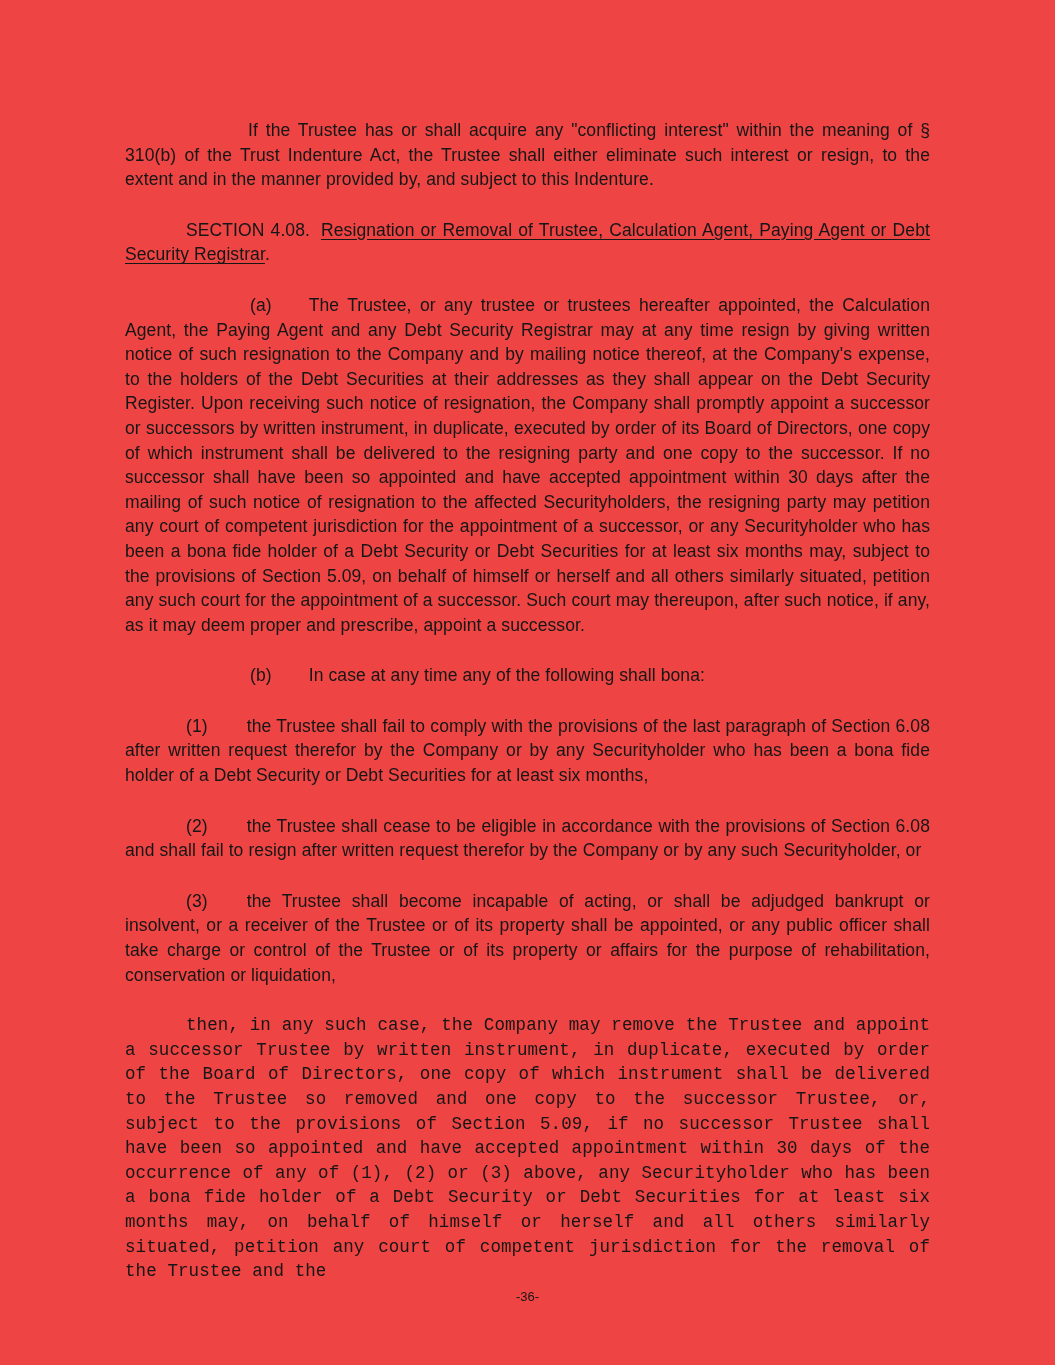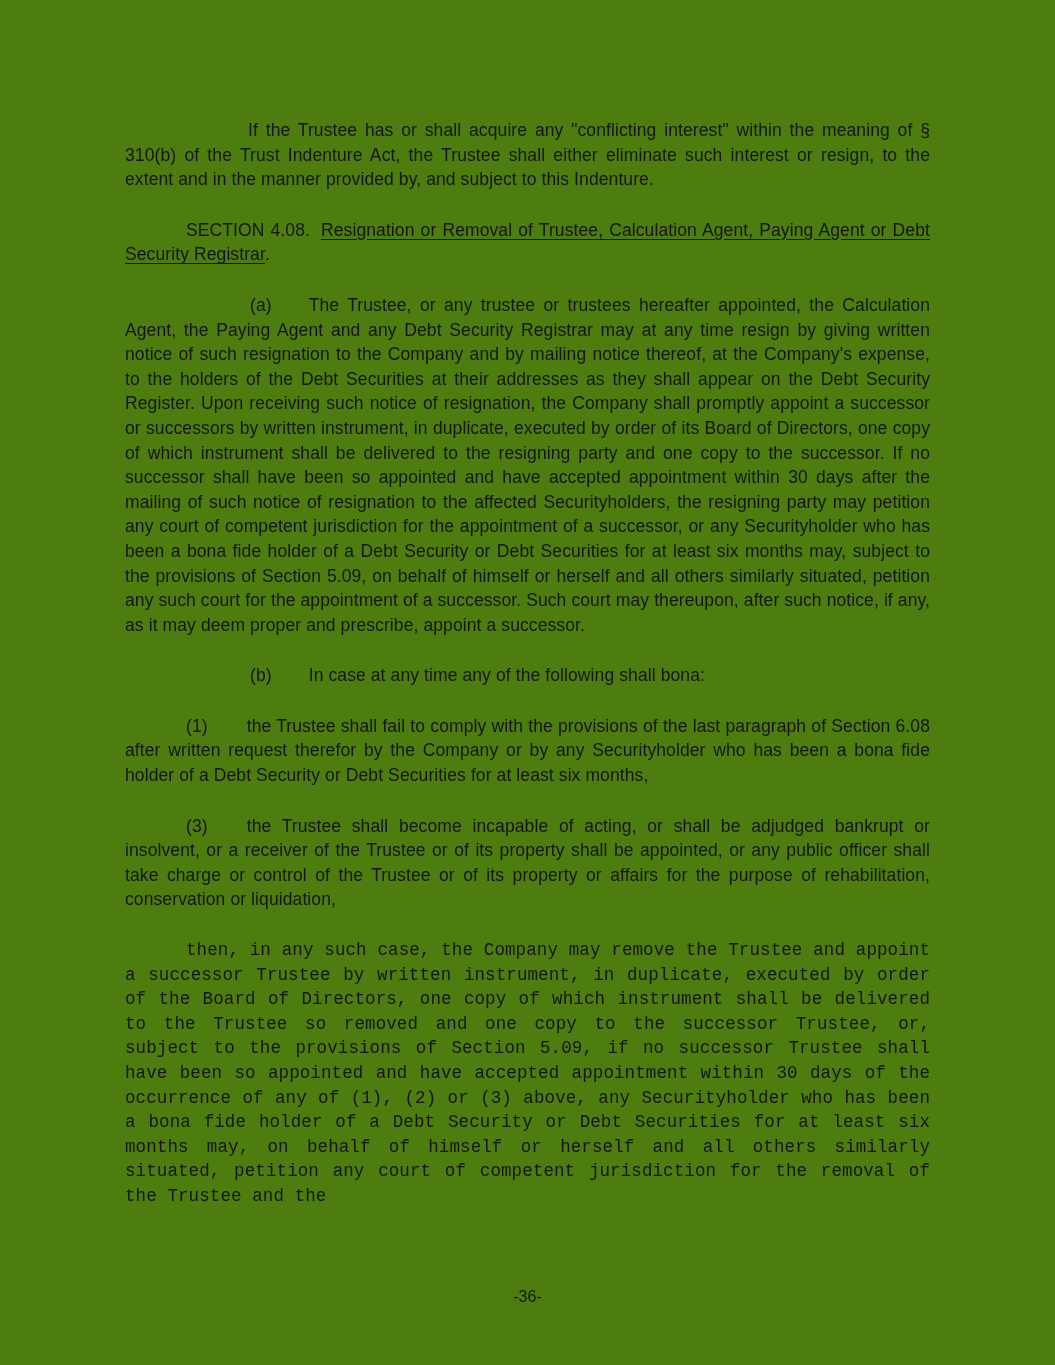--- a/index.html
+++ b/index.html
@@ -14,21 +14,21 @@
     color: #161616;
     position: relative;
     overflow: hidden;
   }
   .page {
     position: relative;
     box-sizing: border-box;
     width: 1055px;
     height: 1365px;
     padding: 118px 125px 0 125px;
-    background: #4d7c0f;
+    background: #ef4444;
   }
   p.body-text {
     margin: 0 0 26px 0;
     font-size: 17.5px;
     line-height: 24.6px;
     text-align: justify;
     letter-spacing: 0.1px;
   }
   
   .indent-intro   { text-indent: 123px; }
@@ -50,39 +50,40 @@
   .underlined {
     text-decoration: underline;
     text-underline-offset: 3px;
   }
   .page-number {
     position: absolute;
     left: 0;
     right: 0;
     bottom: 56px;
     text-align: center;
-    font-size: 16px;
+    font-size: 13px;
     line-height: 24px;
   }
 </style>
 </head>
 <body>
 
 <div class="page">
 
   <p class="body-text indent-intro">If the Trustee has or shall acquire any "conflicting interest" within the meaning of § 310(b) of the Trust Indenture Act, the Trustee shall either eliminate such interest or resign, to the extent and in the manner provided by, and subject to this Indenture.</p>
 
   <p class="body-text indent-section"><span>SECTION 4.08.</span><span class="tab tab-section"></span><span class="underlined">Resignation or Removal of Trustee, Calculation Agent, Paying Agent or Debt Security Registrar</span><span>.</span></p>
 
   <p class="body-text indent-ab"><span>(a)</span><span class="tab tab-ab"></span><span>The Trustee, or any trustee or trustees hereafter appointed, the Calculation Agent, the Paying Agent and any Debt Security Registrar may at any time resign by giving written notice of such resignation to the Company and by mailing notice thereof, at the Company's expense, to the holders of the Debt Securities at their addresses as they shall appear on the Debt Security Register. Upon receiving such notice of resignation, the Company shall promptly appoint a successor or successors by written instrument, in duplicate, executed by order of its Board of Directors, one copy of which instrument shall be delivered to the resigning party and one copy to the successor. If no successor shall have been so appointed and have accepted appointment within 30 days after the mailing of such notice of resignation to the affected Securityholders, the resigning party may petition any court of competent jurisdiction for the appointment of a successor, or any Securityholder who has been a bona fide holder of a Debt Security or Debt Securities for at least six months may, subject to the provisions of Section 5.09, on behalf of himself or herself and all others similarly situated, petition any such court for the appointment of a successor. Such court may thereupon, after such notice, if any, as it may deem proper and prescribe, appoint a successor.</span></p>
 
   <p class="body-text indent-ab"><span>(b)</span><span class="tab tab-ab"></span><span>In case at any time any of the following shall bona:</span></p>
 
   <p class="body-text clause"><span>(1)</span><span class="tab tab-clause"></span><span>the Trustee shall fail to comply with the provisions of the last paragraph of Section 6.08 after written request therefor by the Company or by any Securityholder who has been a bona fide holder of a Debt Security or Debt Securities for at least six months,</span></p>
 
+  <p class="body-text clause"><span>(2)</span><span class="tab tab-clause"></span><span>the Trustee shall cease to be eligible in accordance with the provisions of Section 6.08 and shall fail to resign after written request therefor by the Company or by any such Securityholder, or</span></p>
 
   <p class="body-text clause"><span>(3)</span><span class="tab tab-clause"></span><span>the Trustee shall become incapable of acting, or shall be adjudged bankrupt or insolvent, or a receiver of the Trustee or of its property shall be appointed, or any public officer shall take charge or control of the Trustee or of its property or affairs for the purpose of rehabilitation, conservation or liquidation,</span></p>
 
   <p class="body-text indent-close">then, in any such case, the Company may remove the Trustee and appoint a successor Trustee by written instrument, in duplicate, executed by order of the Board of Directors, one copy of which instrument shall be delivered to the Trustee so removed and one copy to the successor Trustee, or, subject to the provisions of Section 5.09, if no successor Trustee shall have been so appointed and have accepted appointment within 30 days of the occurrence of any of (1), (2) or (3) above, any Securityholder who has been a bona fide holder of a Debt Security or Debt Securities for at least six months may, on behalf of himself or herself and all others similarly situated, petition any court of competent jurisdiction for the removal of the Trustee and the</p>
 
   <div class="page-number">-36-</div>
 
 </div>
 
 </body></html>

